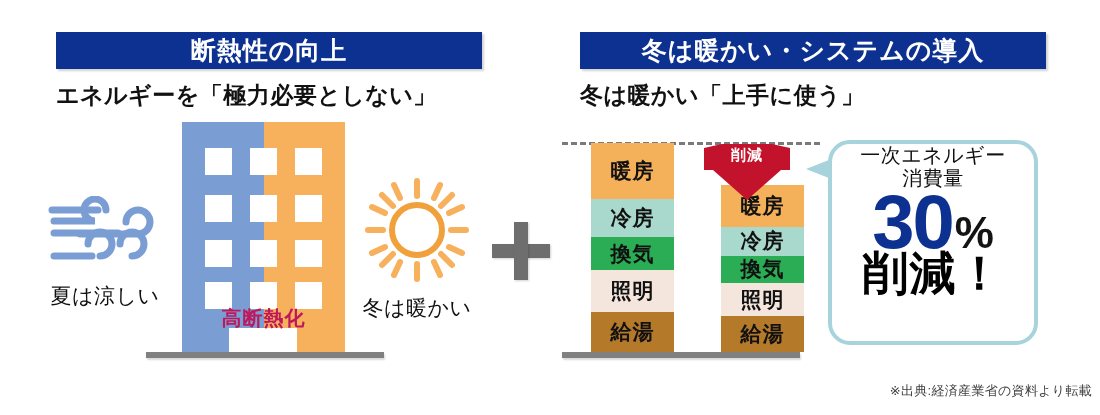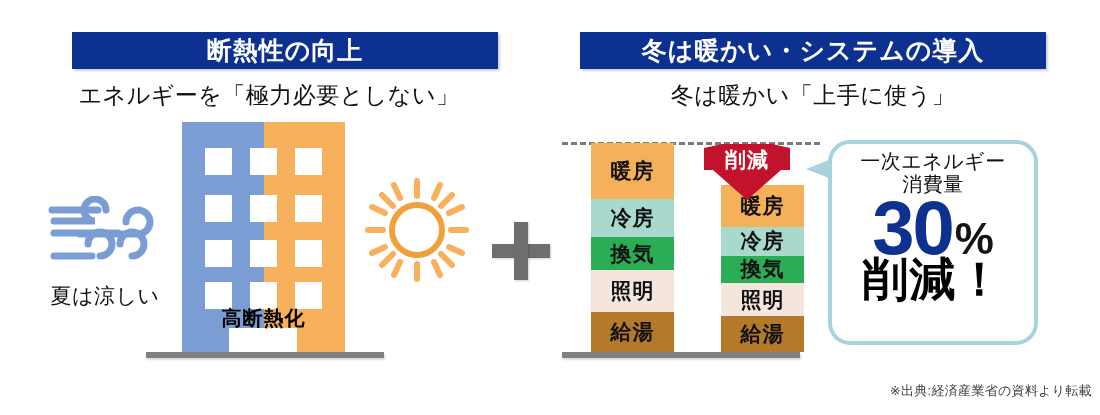--- a/index.html
+++ b/index.html
@@ -22,29 +22,30 @@
     background: #0d3190;
     color: #ffffff;
     display: flex;
     align-items: center;
     justify-content: center;
     font-size: 25px;
     font-weight: bold;
     letter-spacing: 1px;
     box-shadow: 2px 2px 2px rgba(0,0,0,0.18);
   }
-  #hdr-left  { left: 56px;  top: 32px; width: 426px; height: 37px; margin-left: 16px; }
+  #hdr-left  { left: 56px;  top: 32px; width: 426px; height: 37px; }
   #hdr-right { left: 580px; top: 32px; width: 466px; height: 37px; }
 
   .sub-cap {
     position: absolute;
     font-size: 23px;
     color: #111111;
-    text-align: center;
+    text-align: left;
     letter-spacing: 0.5px;
+    font-weight: bold;
   }
   #sub-left  { left: 56px;  top: 80px; width: 426px; }
   #sub-right { left: 580px; top: 80px; width: 466px; }
 
   
   #building-wrap {
     position: absolute;
     left: 182px;
     top: 122px;
     width: 163px;
@@ -68,21 +69,21 @@
     background: #ffffff;
   }
   #bldg-label {
     position: absolute;
     left: 0;
     top: 183px;
     width: 163px;
     text-align: center;
     font-size: 20px;
     font-weight: bold;
-    color: #000000;
+    color: #be185d;
     letter-spacing: 1px;
   }
   #ground-left {
     position: absolute;
     left: 146px;
     top: 352px;
     width: 238px;
     height: 6px;
     background: #808080;
     box-shadow: 1px 2px 2px rgba(0,0,0,0.15);
@@ -158,21 +159,21 @@
     width: 94px;
     height: 62px;
   }
   #reduce-arrow svg { display: block; }
   #reduce-label {
     position: absolute;
     left: 0;
     top: 6px;
     width: 94px;
     text-align: center;
-    font-size: 21px;
+    font-size: 15px;
     font-weight: bold;
     color: #ffffff;
     letter-spacing: 1px;
   }
 
   
   #callout {
     position: absolute;
     left: 828px;
     top: 140px;
@@ -190,21 +191,21 @@
     top: 158px;
     width: 28px;
     height: 22px;
   }
   #callout-line1, #callout-line2 {
     font-size: 20px;
     color: #111111;
     letter-spacing: 0.5px;
     line-height: 1.15;
   }
-  #callout-line1 { margin-top: 6px; }
+  #callout-line1 { margin-top: 0; }
   #pct-row {
     display: flex;
     align-items: baseline;
     justify-content: center;
     margin-top: -4px;
   }
   #pct-num {
     font-size: 76px;
     font-weight: bold;
     color: #0d3190;
@@ -299,20 +300,21 @@
       <line x1="29" y1="7" x2="35" y2="20"></line>
       <line x1="69" y1="84" x2="75" y2="97"></line>
       <line x1="75" y1="7" x2="69" y2="20"></line>
       <line x1="35" y1="84" x2="29" y2="97"></line>
       <line x1="7" y1="29" x2="20" y2="35"></line>
       <line x1="84" y1="69" x2="97" y2="75"></line>
       <line x1="7" y1="75" x2="20" y2="69"></line>
       <line x1="84" y1="35" x2="97" y2="29"></line>
     </g>
   </svg>
+  <div class="icon-caption">冬は暖かい</div>
 </div>
 
 <div id="plus-sign">
   <div class="pbar ph"></div>
   <div class="pbar pv"></div>
 </div>
 
 <div class="hdr-bar" id="hdr-right">冬は暖かい・システムの導入</div>
 <div class="sub-cap" id="sub-right">冬は暖かい「上手に使う」</div>
 

